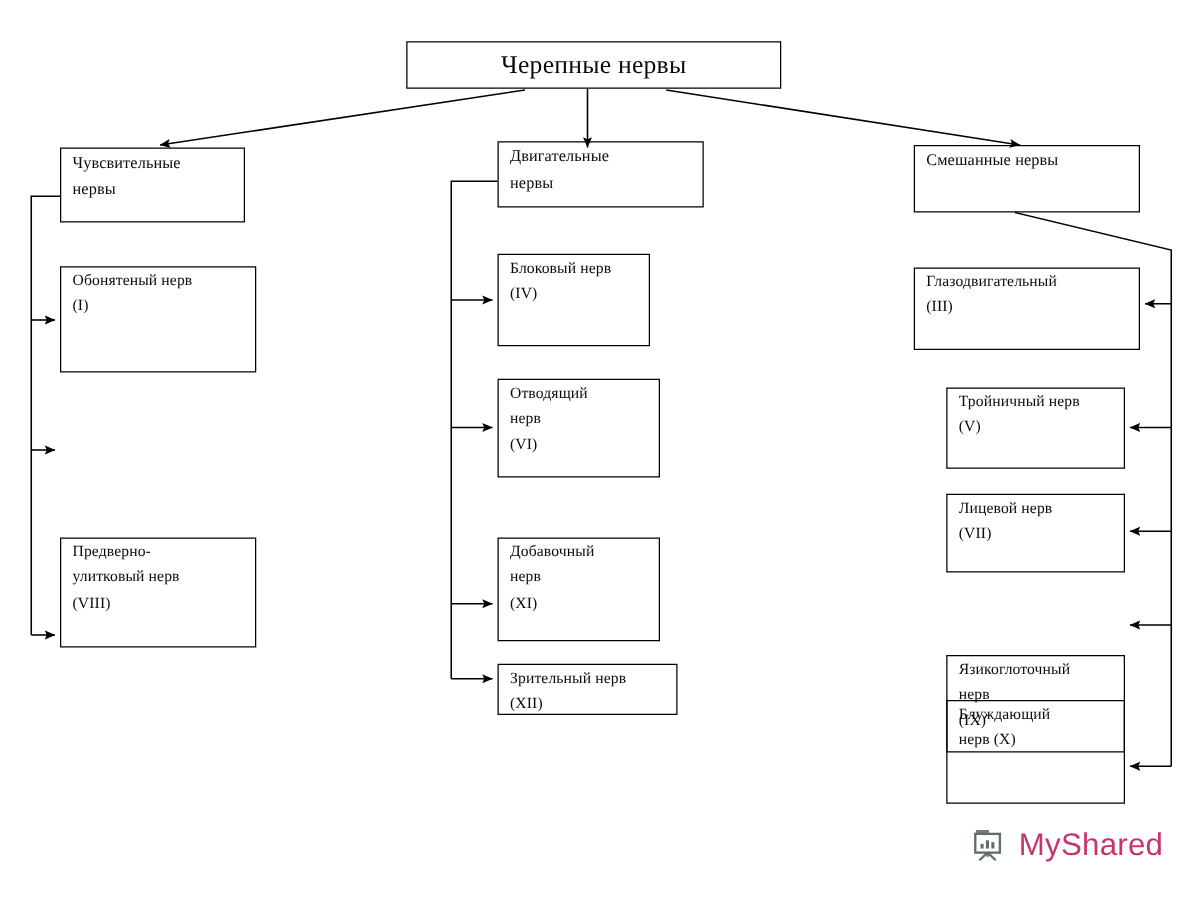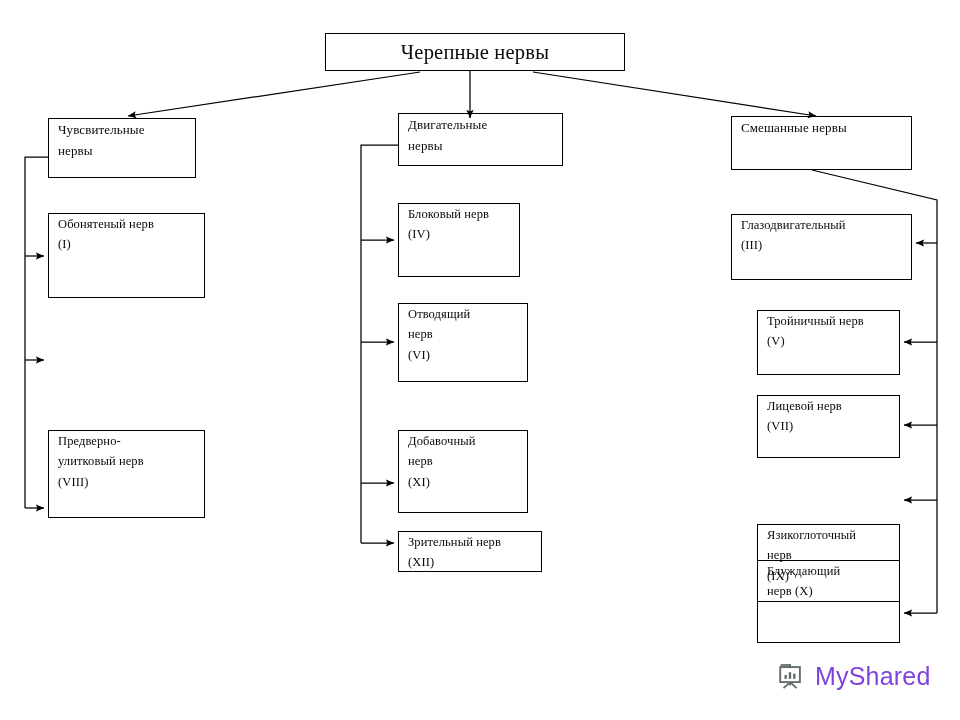--- a/index.html
+++ b/index.html
@@ -53,21 +53,21 @@
   #watermark {
     position: absolute;
     display: flex;
     align-items: center;
     gap: 9px;
     opacity: 0.88;
   }
   #watermark .wm-text {
     font-family: "Liberation Sans", "DejaVu Sans", sans-serif;
     font-size: 25px;
-    color: #6d28d9;
+    color: #be185d;
     letter-spacing: 0.2px;
   }
 </style>
 </head>
 <body>
 
 <div id="stage">
 
   <svg id="wires" viewBox="0 0 960 720" xmlns="http://www.w3.org/2000/svg">
     <defs>

